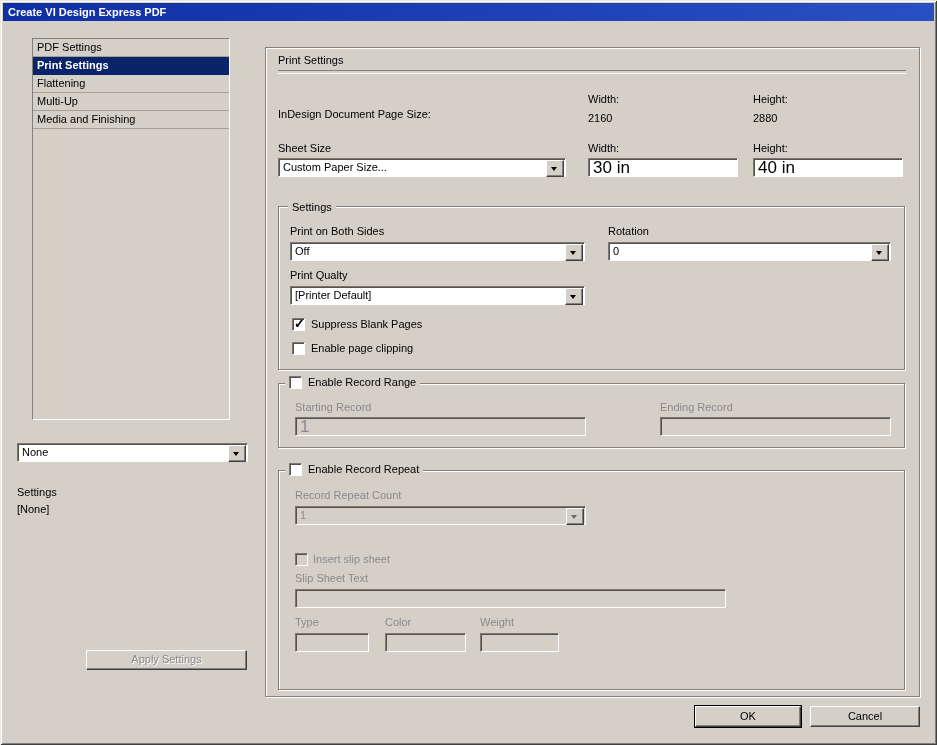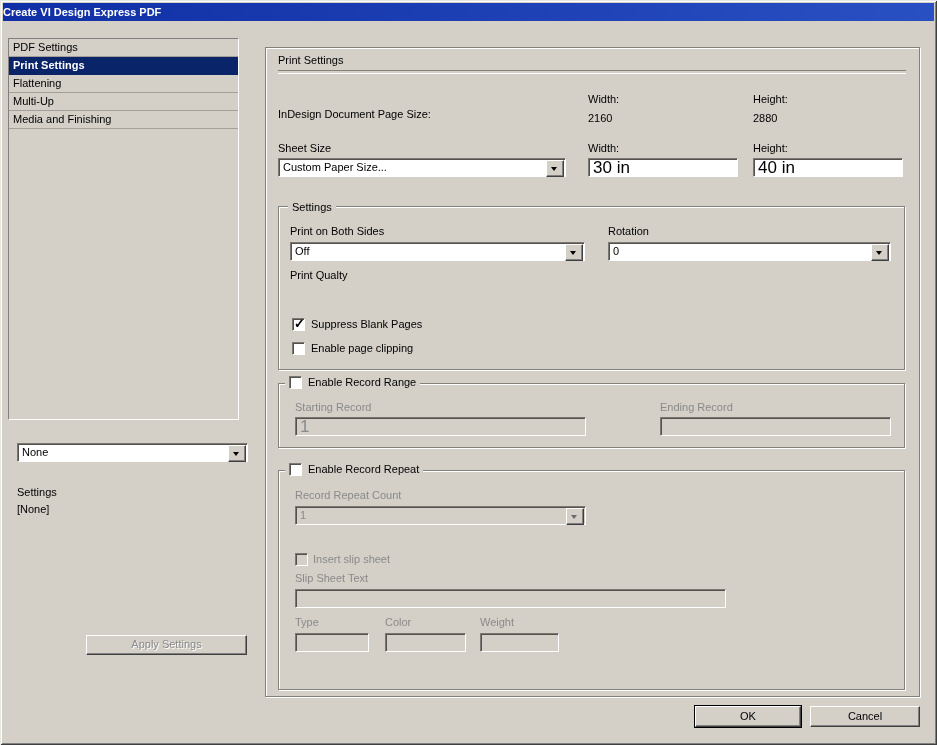--- a/index.html
+++ b/index.html
@@ -1,22 +1,22 @@
 <!DOCTYPE html>
 <html><head>
 <meta charset="utf-8">
 <style>
   html,body{margin:0;padding:0;}
   body{width:937px;height:745px;position:relative;font-family:"Liberation Sans",sans-serif;font-size:11px;color:#000;background:#d4d0c8;overflow:hidden;}
   .win{position:absolute;left:0;top:0;width:937px;height:745px;background:#d4d0c8;
        box-shadow:inset 1px 1px 0 #e9e7e2, inset -1px -1px 0 #404040, inset 2px 2px 0 #ffffff, inset -2px -2px 0 #808080;}
-  .titlebar{position:absolute;left:3px;top:3px;width:931px;height:18px;background:linear-gradient(to right,#102fa5,#2950c2);color:#fff;font-weight:bold;line-height:18px;box-sizing:border-box;}
+  .titlebar{position:absolute;left:3px;top:3px;width:931px;height:18px;background:linear-gradient(to right,#102fa5,#2950c2);color:#fff;font-weight:bold;line-height:18px;padding-left:5px;box-sizing:border-box;}
   .lbl{position:absolute;white-space:nowrap;line-height:13px;}
   .gray{color:#8a8a8a;}
-  .listbox{position:absolute;left:8px;top:38px;width:231px;height:382px;background:#d4d0c8;border:1px solid;border-color:#808080 #fff #fff #808080;box-sizing:border-box;}
+  .listbox{position:absolute;left:32px;top:38px;width:198px;height:382px;background:#d4d0c8;border:1px solid;border-color:#808080 #fff #fff #808080;box-sizing:border-box;}
   .list-item{height:17px;line-height:16px;padding-left:4px;border-bottom:1px solid #a5a097;cursor:default;}
   .list-item.selected{background:#0a246a;color:#fff;font-weight:bold;border-bottom-color:#0a246a;}
   .groupbox{position:absolute;border:1px solid #84807a;box-shadow:inset 1px 1px 0 #fff,1px 1px 0 #fff;box-sizing:border-box;}
   .legend{position:absolute;background:#d4d0c8;padding:0 4px;line-height:14px;white-space:nowrap;}
   .legend .checkbox{position:relative;display:inline-block;vertical-align:middle;margin-right:6px;top:-1px;}
   .etched{position:absolute;height:2px;border-top:1px solid #84807a;border-bottom:1px solid #fff;}
   .field{position:absolute;box-sizing:border-box;height:19px;background:#fff;border:1px solid;border-color:#7b7873 #fff #fff #7b7873;box-shadow:inset 1px 1px 0 #55524e;padding:1px 4px;font-family:inherit;font-size:17px;color:#000;outline:none;}
   .field.disabled{background:#d4d0c8;color:#8a8a8a;}
   .combo{position:absolute;box-sizing:border-box;height:19px;background:#fff;border:1px solid;border-color:#7b7873 #fff #fff #7b7873;box-shadow:inset 1px 1px 0 #55524e;}
   .combo-val{position:absolute;left:4px;top:2px;right:20px;line-height:13px;white-space:nowrap;overflow:hidden;}
@@ -51,21 +51,21 @@
 
   <div class="lbl" style="left:17px;top:448px;text-align:center;">Presets</div>
   <div class="combo" style="left:17px;top:443px;width:231px;">
     <span class="combo-val">None</span>
     <span class="combo-btn"></span>
   </div>
 
   <div class="lbl" style="left:17px;top:486px;">Settings</div>
   <div class="lbl" style="left:17px;top:503px;">[None]</div>
 
-  <div class="btn disabled" style="left:86px;top:635px;width:161px;height:20px;">Apply Settings</div>
+  <div class="btn disabled" style="left:86px;top:650px;width:161px;height:20px;">Apply Settings</div>
 
   <div class="groupbox" style="left:265px;top:47px;width:655px;height:650px;"></div>
 
   <div class="lbl" style="left:278px;top:54px;">Print Settings</div>
   <div class="etched" style="left:278px;top:70px;width:628px;"></div>
 
   <div class="lbl" style="left:278px;top:108px;">InDesign Document Page Size:</div>
   <div class="lbl" style="left:588px;top:93px;">Width:</div>
   <div class="lbl" style="left:588px;top:112px;">2160</div>
   <div class="lbl" style="left:753px;top:93px;">Height:</div>
@@ -88,20 +88,24 @@
   <div class="combo" style="left:290px;top:242px;width:295px;">
     <span class="combo-val">Off</span>
     <span class="combo-btn"></span>
   </div>
   <div class="lbl" style="left:608px;top:225px;">Rotation</div>
   <div class="combo" style="left:608px;top:242px;width:283px;">
     <span class="combo-val">0</span>
     <span class="combo-btn"></span>
   </div>
   <div class="lbl" style="left:290px;top:269px;">Print Qualty</div>
+  <div class="combo" style="left:290px;top:286px;width:295px;">
+    <span class="combo-val">[Printer Default]</span>
+    <span class="combo-btn"></span>
+  </div>
   <div class="checkbox checked" style="left:292px;top:318px;"></div>
   <div class="lbl" style="left:311px;top:318px;">Suppress Blank Pages</div>
   <div class="checkbox" style="left:292px;top:342px;"></div>
   <div class="lbl" style="left:311px;top:342px;">Enable page clipping</div>
 
   <div class="groupbox" style="left:278px;top:383px;width:627px;height:65px;">
     <div class="legend" style="left:6px;top:-9px;">
       <span class="checkbox"></span><span>Enable Record Range</span>
     </div>
   </div>

